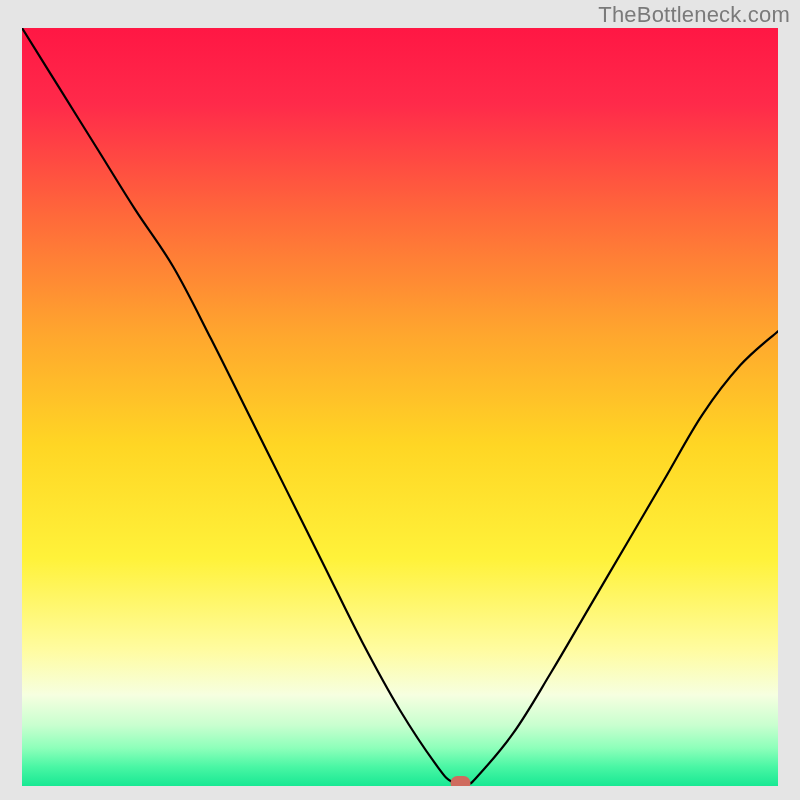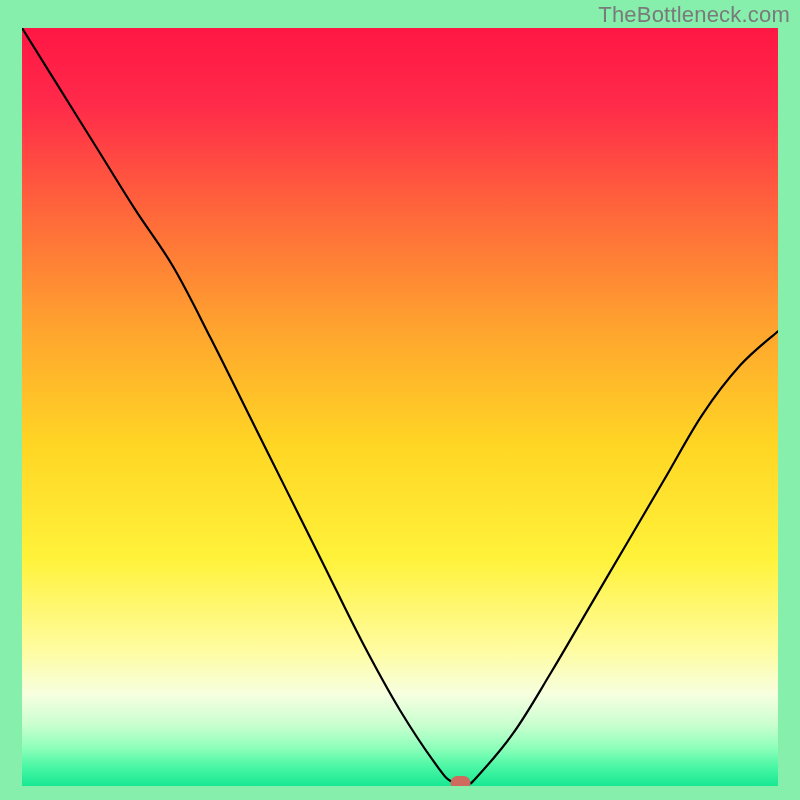--- a/index.html
+++ b/index.html
@@ -6,21 +6,21 @@
     margin: 0;
     padding: 0;
     width: 800px;
     height: 800px;
     background: #000;
     overflow: hidden;
   }
   .frame {
     width: 800px;
     height: 800px;
-    background: #86efac;
+    background: #e5e5e5;
     position: relative;
   }
   .watermark {
     position: absolute;
     top: 2px;
     right: 10px;
     font-family: Arial, Helvetica, sans-serif;
     font-size: 22px;
     color: #7a7a7a;
     letter-spacing: 0.2px;

